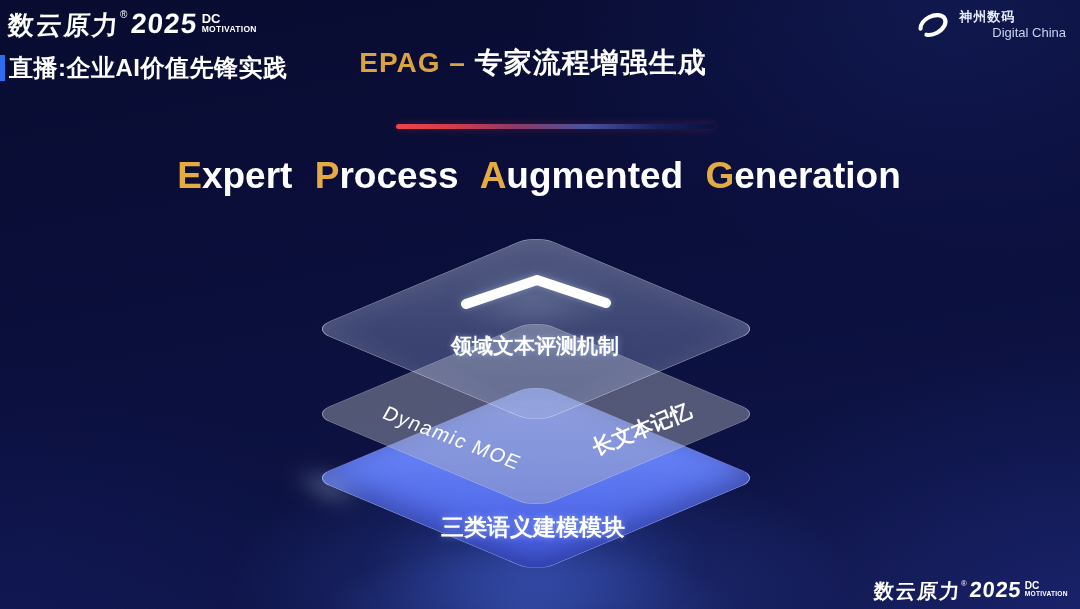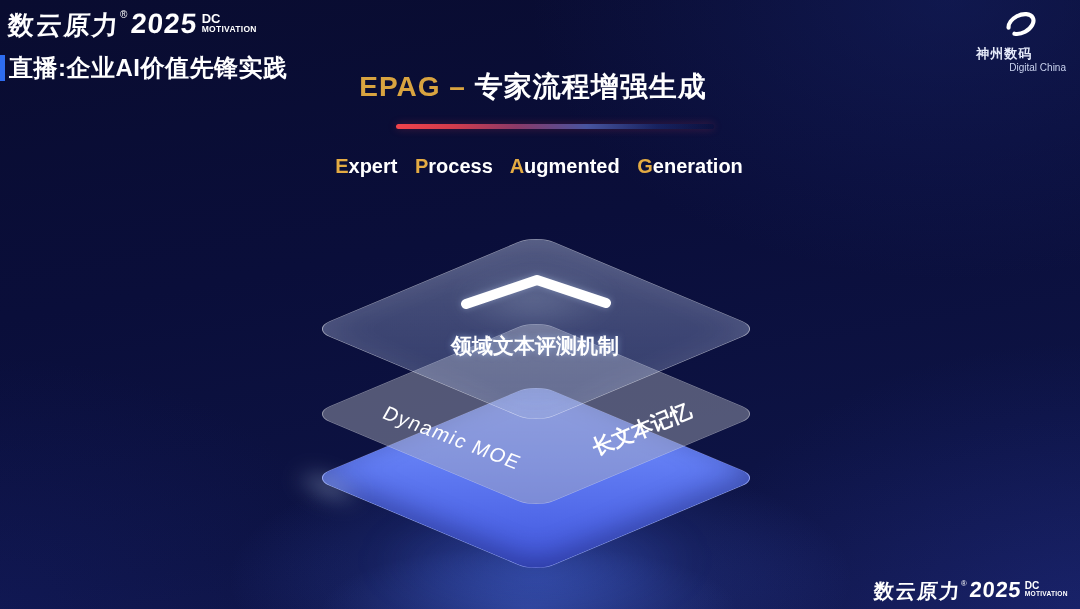--- a/index.html
+++ b/index.html
@@ -17,34 +17,34 @@
   .brand .cn{font-weight:bold;font-size:26px;letter-spacing:2px;transform:skewX(-5deg);}
   .brand .reg{font-size:10px;margin-top:1px;}
   .brand .yr{font-weight:bold;font-size:28px;letter-spacing:1px;margin-left:4px;transform:skewX(-5deg);}
   .brand .sub{display:flex;flex-direction:column;margin-left:4px;line-height:1;margin-top:4px;}
   .brand .sub .dc{font-size:13px;font-weight:bold;}
   .brand .sub .mo{font-size:8.5px;font-weight:bold;letter-spacing:.3px;}
   .header-brand{position:absolute;left:8px;top:8px;}
   .footer-brand{position:absolute;right:12px;bottom:4px;transform:scale(.78);transform-origin:bottom right;}
   .live-bar{position:absolute;left:0;top:55px;width:5px;height:26px;background:#2e6cf0;}
   .live{position:absolute;left:9px;top:52px;font-size:24px;font-weight:bold;letter-spacing:.5px;text-align:right;}
-  .title{position:absolute;left:533px;top:68px;transform:translateX(-50%);font-size:28px;font-weight:bold;white-space:nowrap;letter-spacing:1px;}
+  .title{position:absolute;left:533px;top:44px;transform:translateX(-50%);font-size:28px;font-weight:bold;white-space:nowrap;letter-spacing:1px;}
   .title .gold{color:#d9a440;}
   .divider{position:absolute;left:396px;top:124px;width:318px;height:5px;border-radius:3px;
     background:linear-gradient(90deg,#f0434b 0%,#d23c4c 18%,#8a3a68 38%,#47549f 60%,rgba(52,78,180,.30) 82%,rgba(52,78,180,0) 100%);
     box-shadow:0 0 8px rgba(220,60,80,.30);}
-  .subtitle{position:absolute;left:539px;top:155px;transform:translateX(-50%);font-size:20px;font-weight:bold;white-space:nowrap;}
+  .subtitle{position:absolute;left:539px;top:155px;transform:translateX(-50%);font-size:37px;font-weight:bold;white-space:nowrap;}
   .subtitle .word{margin-right:12px;}
   .subtitle .word:last-child{margin-right:0;}
   .subtitle .g{color:#e4ab43;}
   .logos{position:absolute;right:14px;top:9px;display:flex;gap:24px;}
-  .logo{display:flex;align-items:center;gap:7px;flex-direction:column;}
+  .logo{display:flex;align-items:center;gap:7px;}
   .logo .txt{display:flex;flex-direction:column;line-height:1.2;}
   .logo .l1{font-size:13px;font-weight:bold;color:#e6ebfa;letter-spacing:1px;}
-  .logo .l2{font-size:10px;color:#c9d2ee;padding-left:33px;}
+  .logo .l2{font-size:13px;color:#c9d2ee;padding-left:33px;}
   .stack-glow{position:absolute;left:325px;top:495px;width:420px;height:130px;z-index:1;
     background:radial-gradient(closest-side,rgba(90,130,255,.28),rgba(80,120,255,.10) 55%,rgba(0,0,0,0) 78%);filter:blur(16px);}
   .diamond{position:absolute;left:377px;width:316px;height:316px;border-radius:26px;transform:scaleY(.42) rotate(45deg);}
   .lay1{top:170px;z-index:4;background:linear-gradient(135deg, rgba(205,220,252,.36) 0%, rgba(178,194,240,.30) 50%, rgba(150,168,218,.26) 100%);
     border:1.5px solid rgba(255,255,255,.52);box-shadow:inset 0 0 36px rgba(255,255,255,.10);}
   .lay2{top:255px;z-index:3;background:rgba(175,178,188,.44);
     border:1.5px solid rgba(255,255,255,.38);}
   .lay3{top:319px;z-index:2;background:linear-gradient(135deg, #7992f8 0%, #637ef4 40%, #5068e8 72%, #4054d8 100%);
     border:1px solid rgba(255,255,255,.32);box-shadow:inset -14px -14px 34px rgba(10,14,60,.38);}
   .tip-glow{position:absolute;left:278px;top:465px;width:100px;height:44px;transform:rotate(20deg);z-index:4;
@@ -111,20 +111,21 @@
   <div class="diamond lay1"></div>
 
   <div class="chev-glow"></div>
   <svg class="chev" width="160" height="40">
     <path d="M8 32 L79 8 L148 31" fill="none" stroke="#fff" stroke-width="10" stroke-linecap="round" stroke-linejoin="round"></path>
   </svg>
 
   <div class="lbl1">领域文本评测机制</div>
   <div class="lblDyn">Dynamic MOE</div>
   <div class="lblLong">长文本记忆</div>
+  <div class="lbl3">三类语义建模模块</div>
 
   <div class="footer-brand brand">
     <span class="cn">数云原力</span>
     <span class="reg">®</span>
     <span class="yr">2025</span>
     <span class="sub">
       <span class="dc">DC</span>
       <span class="mo">MOTIVATION</span>
     </span>
   </div>

